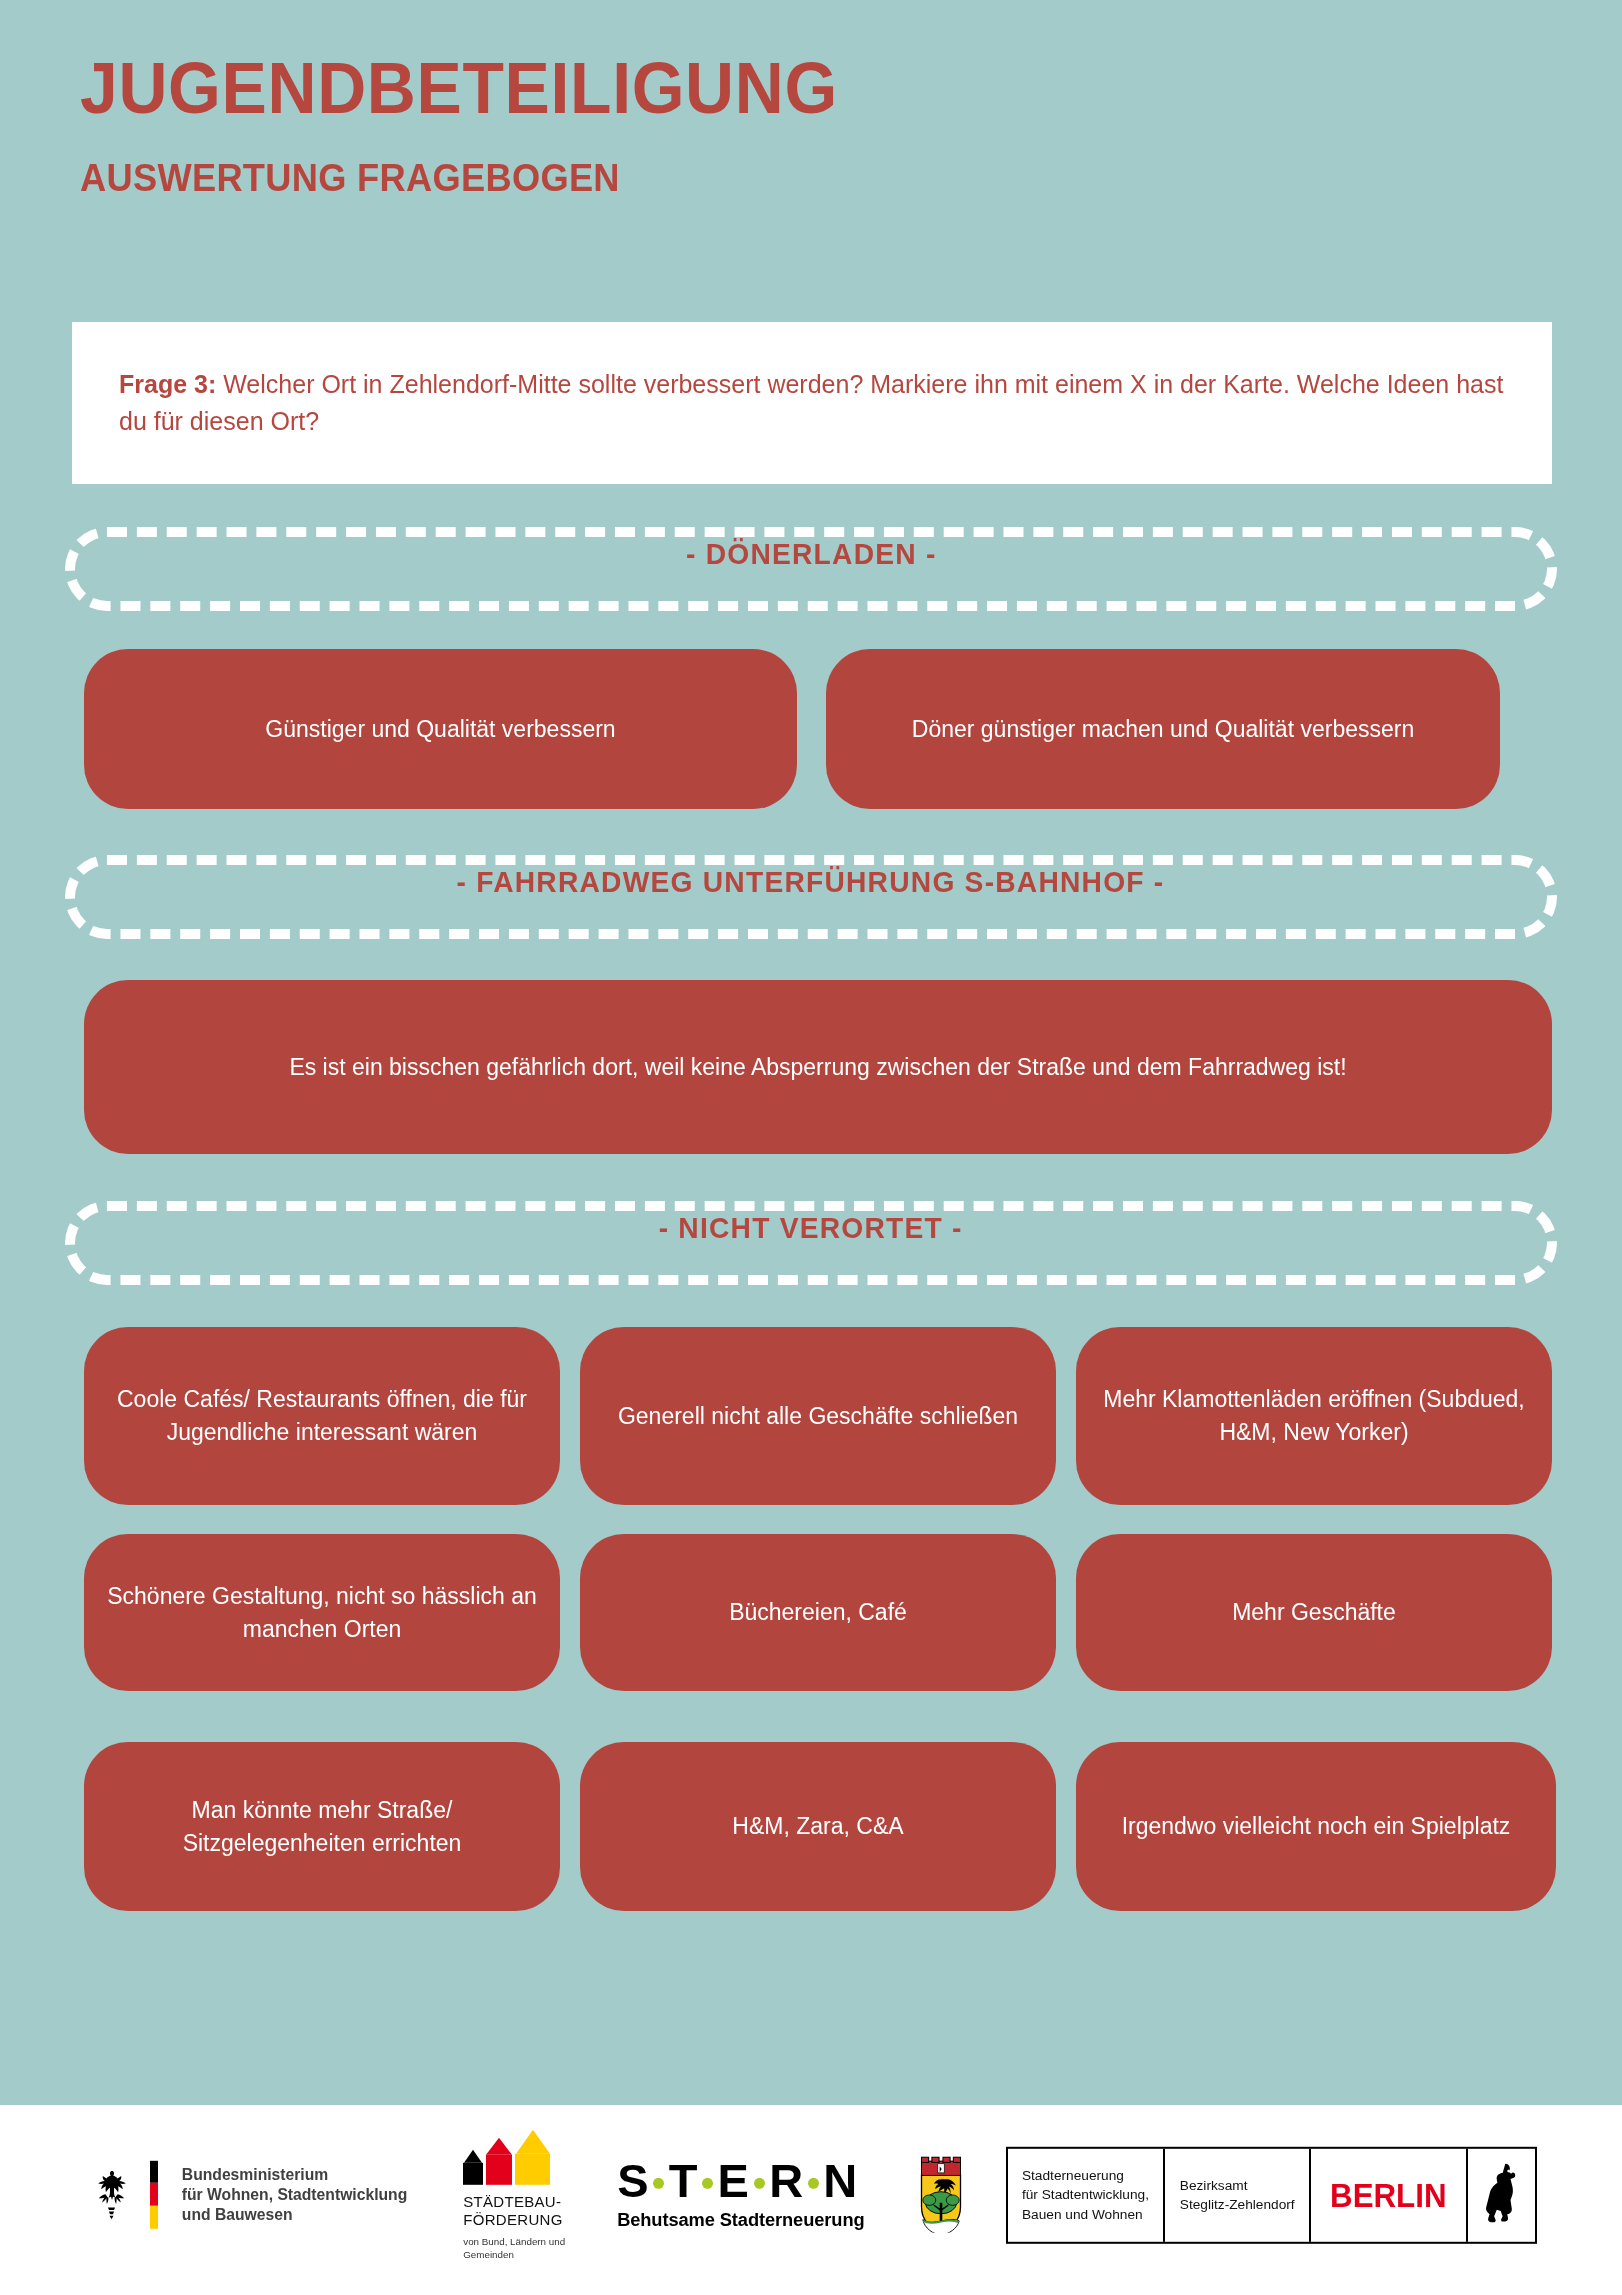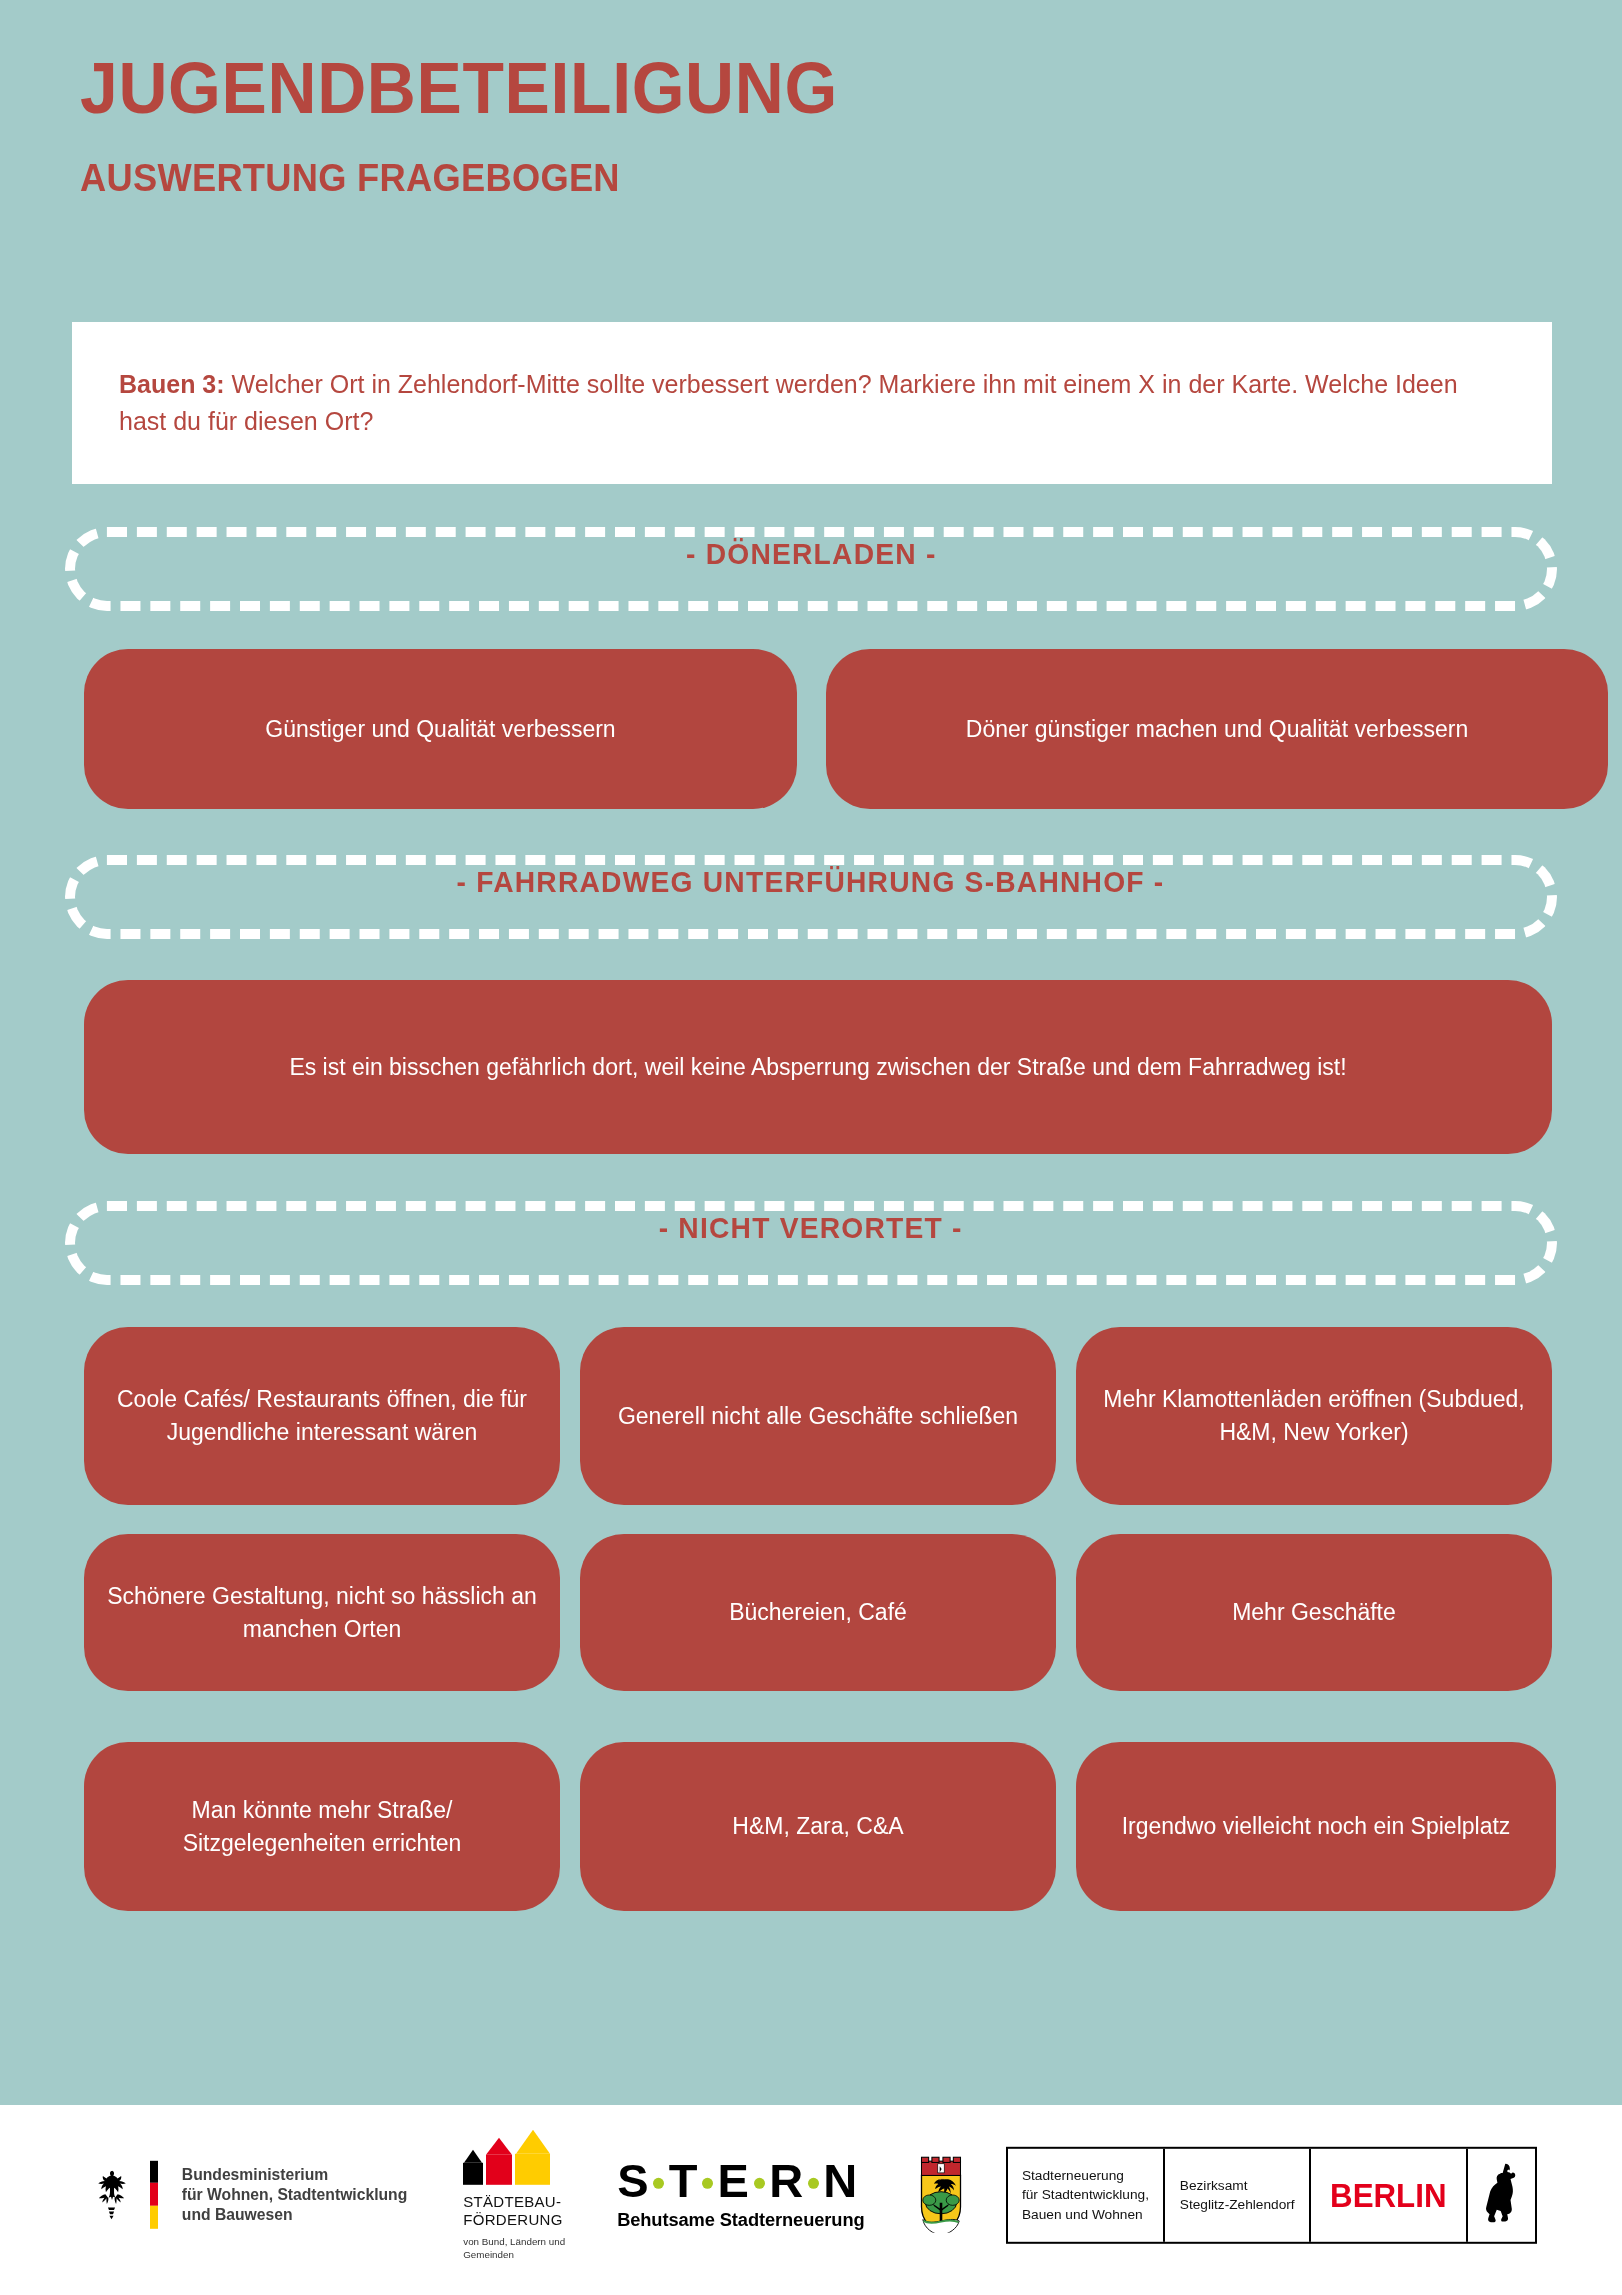--- a/index.html
+++ b/index.html
@@ -262,31 +262,31 @@
 <body>
 
 <div class="page">
 
   <div class="header">
     <h1 class="title-main">JUGENDBETEILIGUNG</h1>
     <h2 class="title-sub">AUSWERTUNG FRAGEBOGEN</h2>
   </div>
 
   <div class="question-box">
-    <p class="question-text"><span class="q-label">Bauen 3:</span> <span>Welcher Ort in Zehlendorf-Mitte sollte verbessert werden? Markiere ihn mit einem X in der Karte. Welche Ideen hast du für diesen Ort?</span></p>
+    <p class="question-text"><span class="q-label">Frage 3:</span> <span>Welcher Ort in Zehlendorf-Mitte sollte verbessert werden? Markiere ihn mit einem X in der Karte. Welche Ideen hast du für diesen Ort?</span></p>
   </div>
 
   <div class="section-head" style="top:527px; height:84px;">
     <span class="section-head-label">- DÖNERLADEN -</span>
   </div>
 
   <div class="bubble" style="left:84px; top:649px; width:713px; height:160px;justify-content:center;">
     <span class="bubble-text">Günstiger und Qualität verbessern</span>
   </div>
-  <div class="bubble" style="left:826px; top:649px; width:782px; height:160px;">
+  <div class="bubble" style="left:826px; top:649px; width:674px; height:160px;">
     <span class="bubble-text">Döner günstiger machen und Qualität verbessern</span>
   </div>
 
   <div class="section-head" style="top:855px; height:84px;">
     <span class="section-head-label">- FAHRRADWEG UNTERFÜHRUNG S-BAHNHOF -</span>
   </div>
 
   <div class="bubble wide" style="left:84px; top:980px; width:1468px; height:174px;">
     <span class="bubble-text">Es ist ein bisschen gefährlich dort, weil keine Absperrung zwischen der Straße und dem Fahrradweg ist!</span>
   </div>

